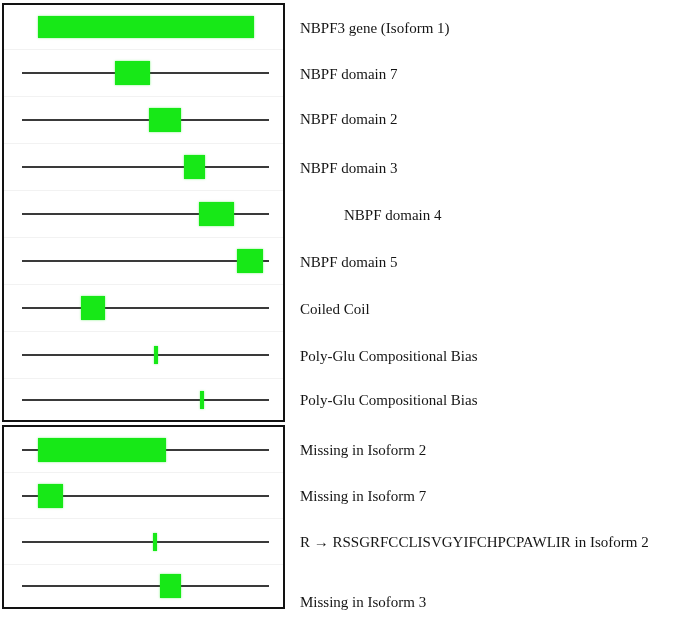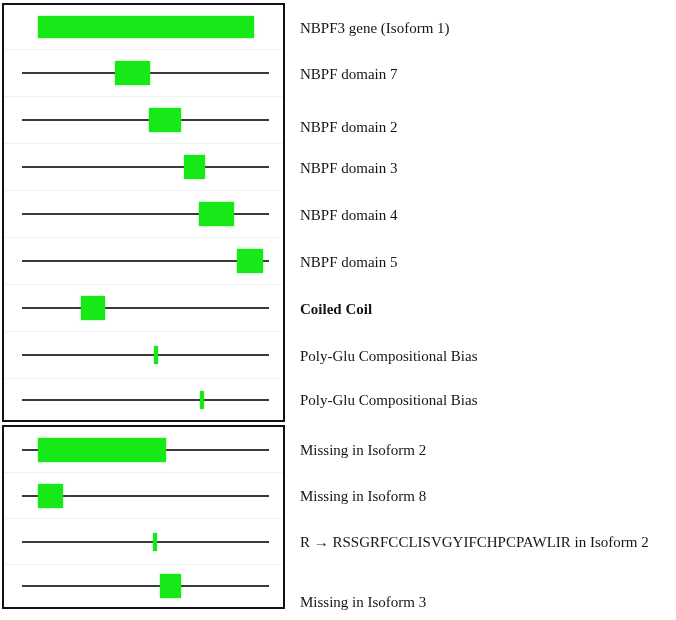--- a/index.html
+++ b/index.html
@@ -149,26 +149,26 @@
       </div>
       <div class="row" style="height: 41px;">
         <div class="backbone"></div>
         <div class="feature block" style="left: 156.32px; width: 20.995px;"></div>
       </div>
     </div>
 
   <div id="label-layer">
       <div class="label" style="top: 20.5px;">NBPF3  gene (Isoform 1)</div>
       <div class="label" style="top: 66.5px;">NBPF  domain 7</div>
-      <div class="label" style="top: 120px;">NBPF  domain 2</div>
+      <div class="label" style="top: 112px;">NBPF  domain 2</div>
       <div class="label" style="top: 160.5px;">NBPF  domain 3</div>
-      <div class="label" style="top: 207.5px;">NBPF  domain 4</div>
+      <div class="label" style="top: 207.5px; margin-left: 44px;">NBPF  domain 4</div>
       <div class="label" style="top: 254.5px;">NBPF  domain 5</div>
-      <div class="label" style="top: 301.5px; font-weight: bold;">Coiled Coil</div>
+      <div class="label" style="top: 301.5px;">Coiled Coil</div>
       <div class="label" style="top: 348.5px;">Poly-Glu  Compositional  Bias</div>
       <div class="label" style="top: 392.5px;">Poly-Glu  Compositional  Bias</div>
       <div class="label" style="top: 443px;">Missing in Isoform 2</div>
-      <div class="label" style="top: 489px;">Missing in Isoform 8</div>
+      <div class="label" style="top: 489px;">Missing in Isoform 7</div>
       <div class="label" style="top: 535px;">R → RSSGRFCCLISVGYIFCHPCPAWLIR  in Isoform 2</div>
       <div class="label" style="top: 595px;">Missing in Isoform 3</div>
     </div>
 
 </div>
 
 </body></html>

